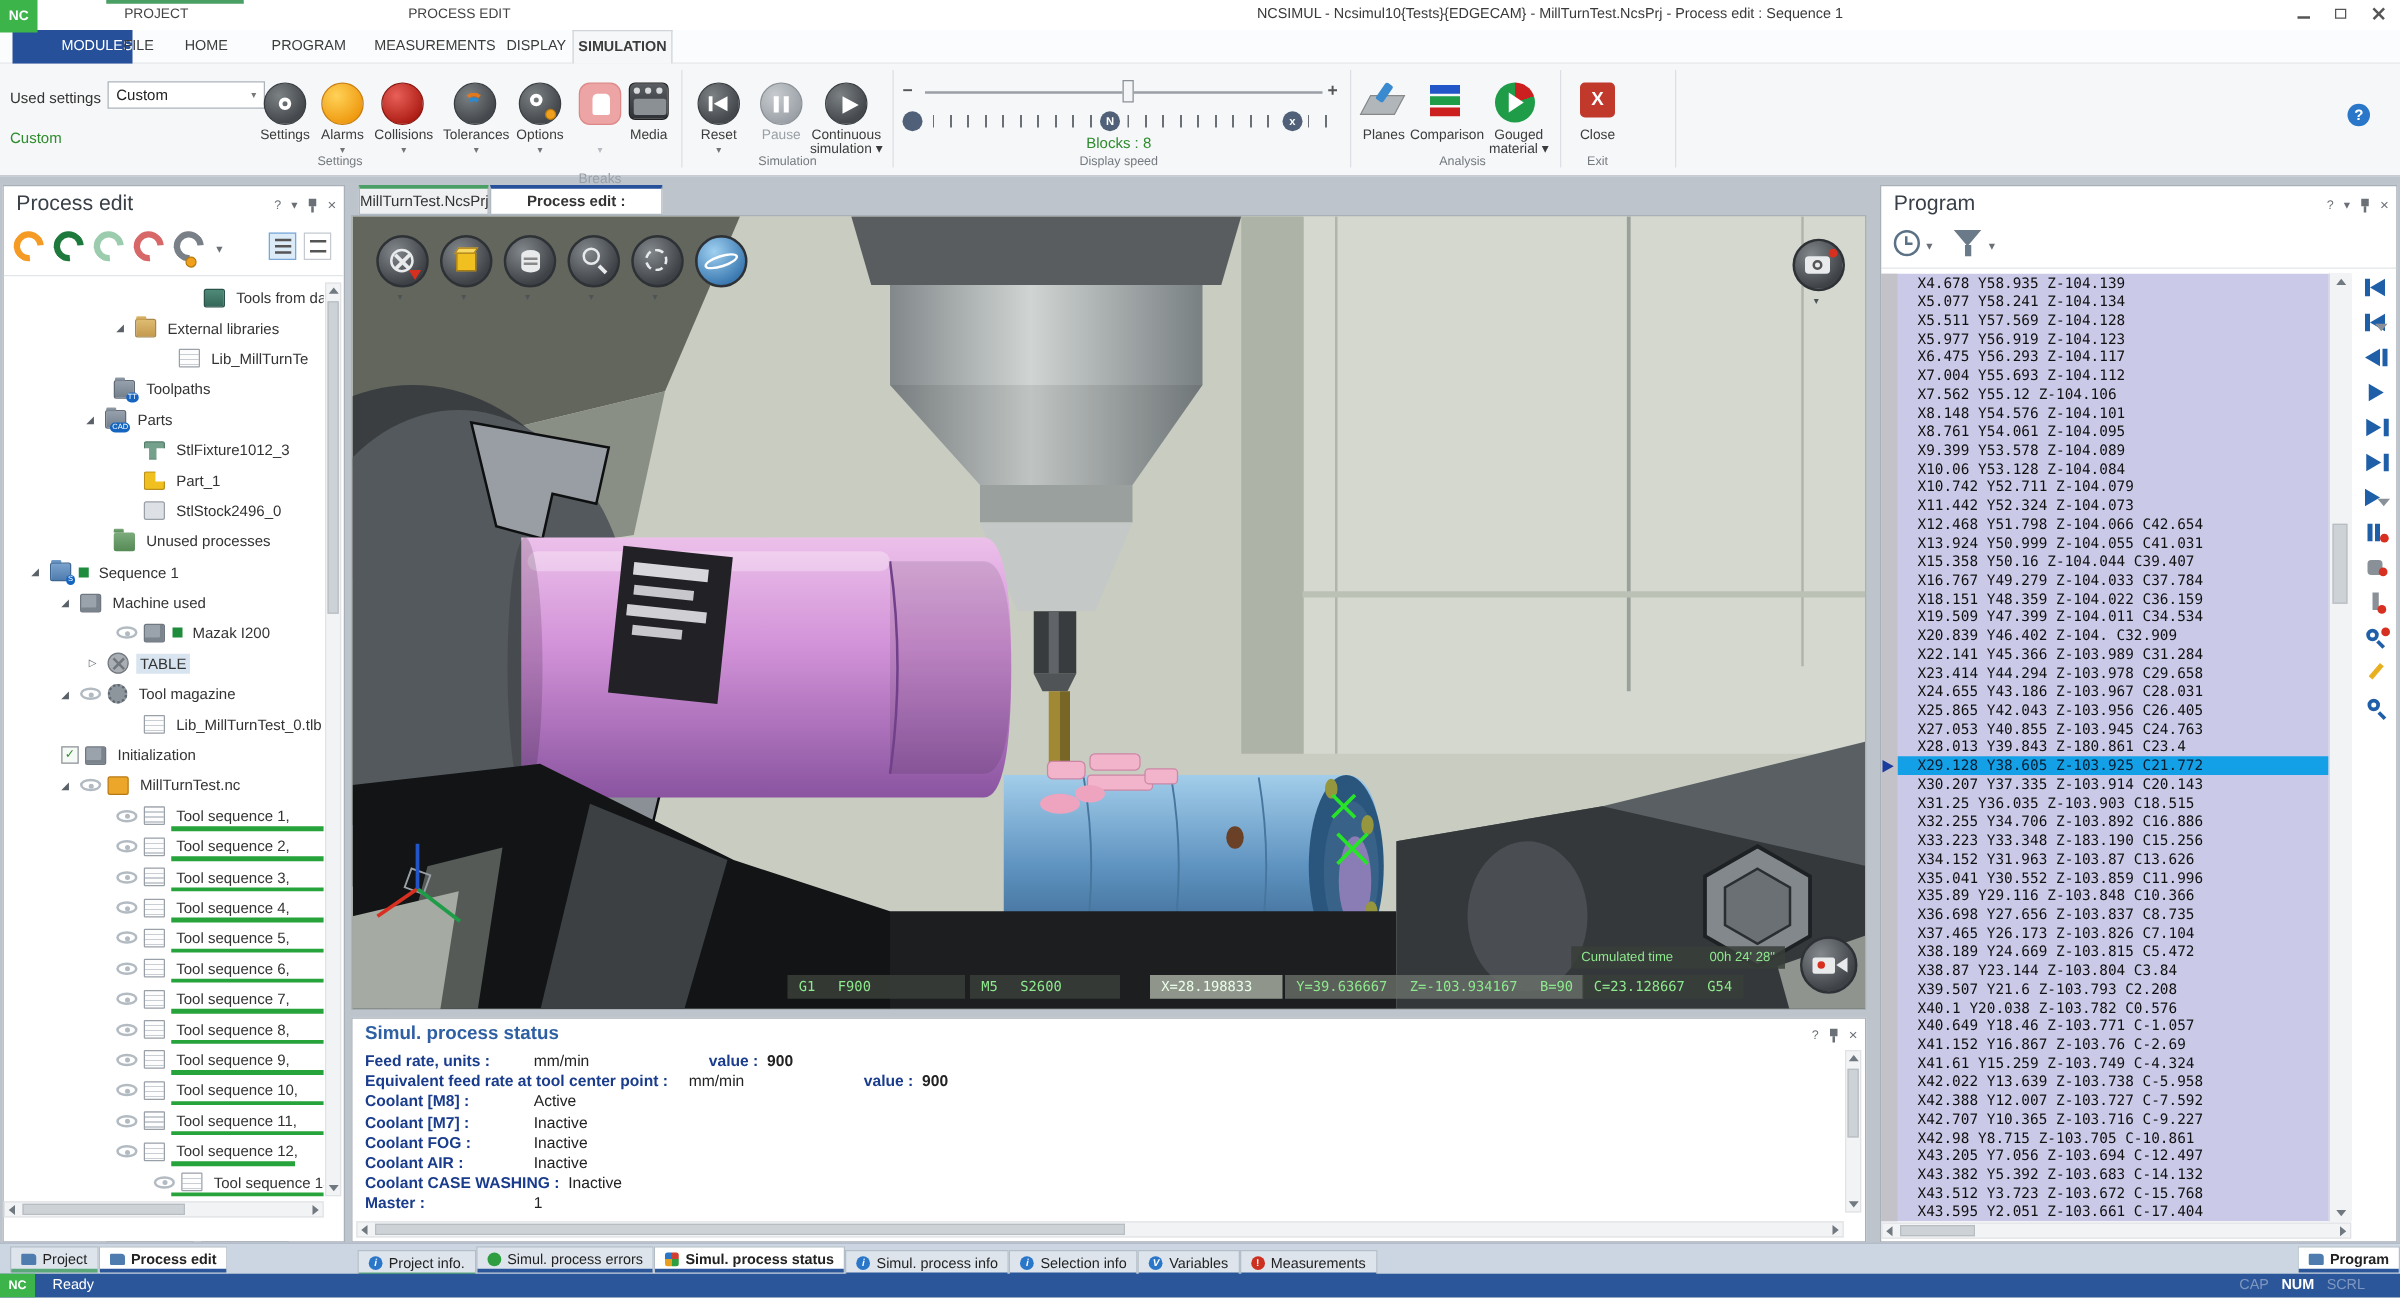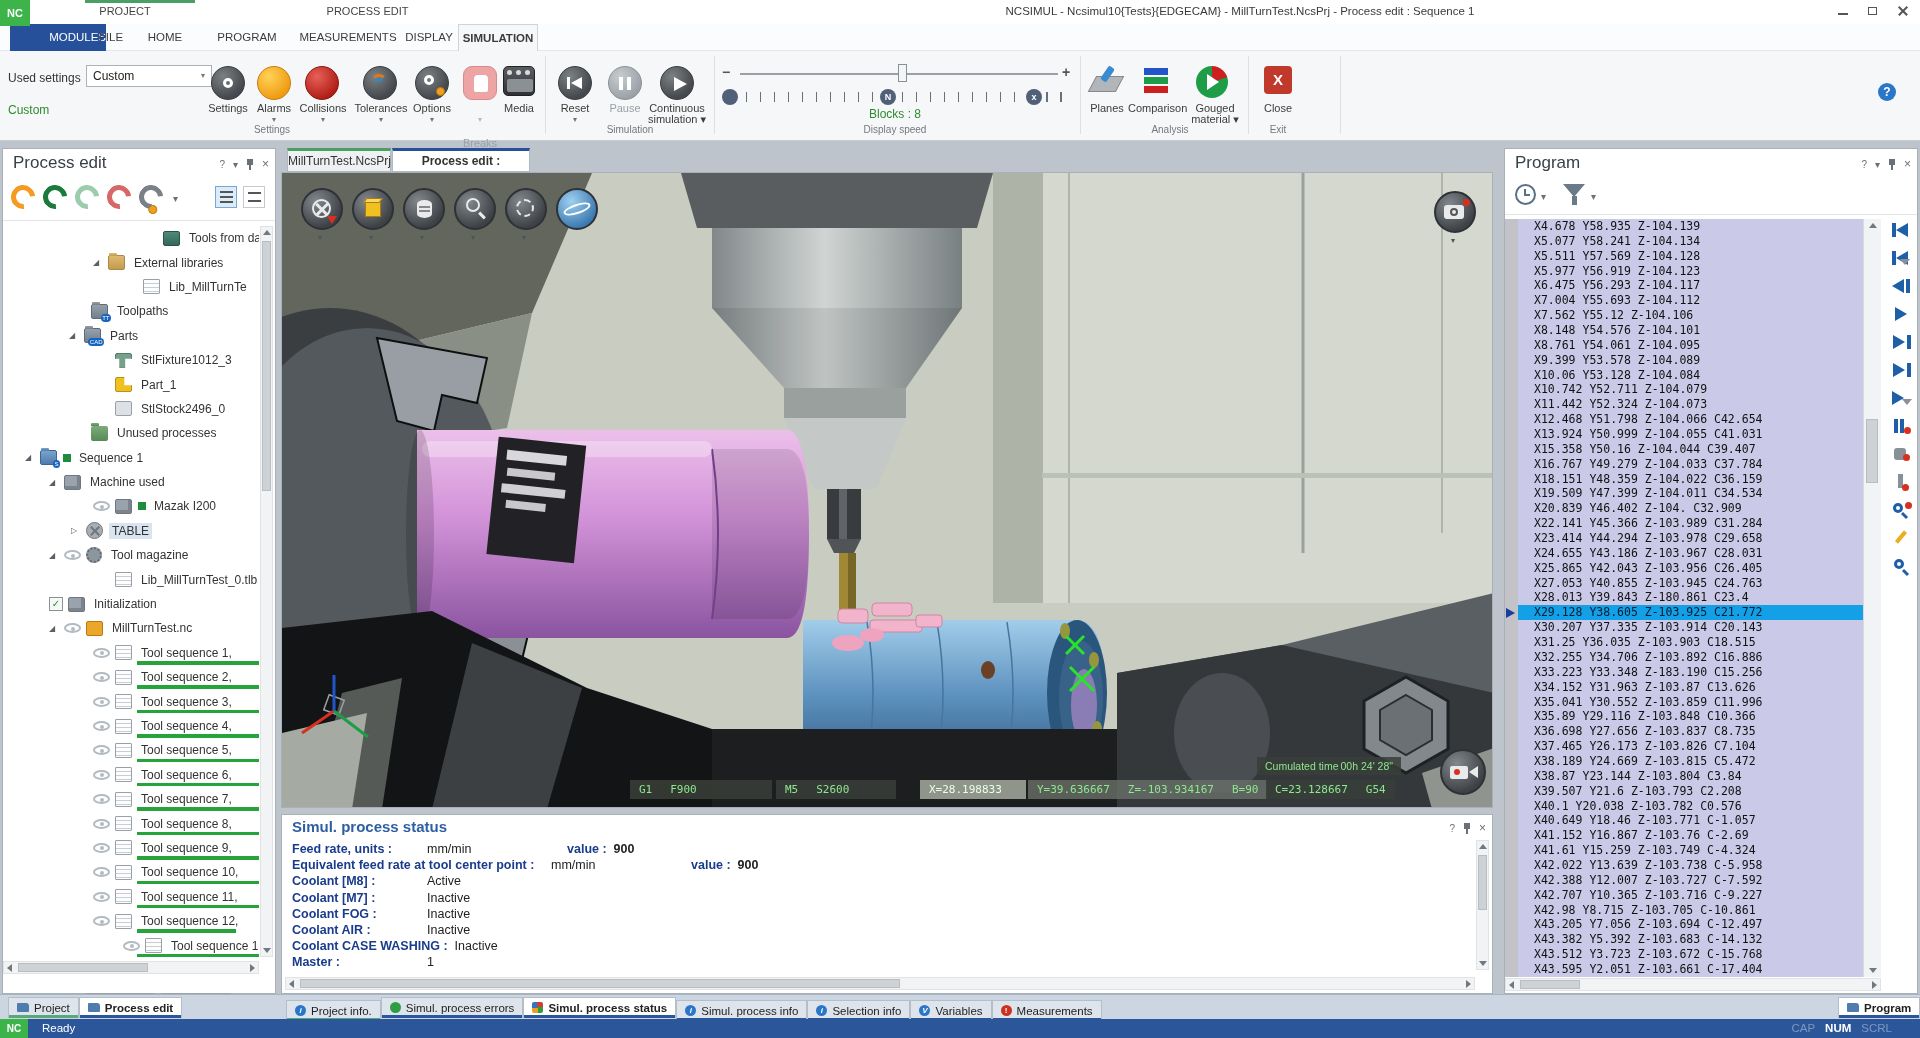--- a/index.html
+++ b/index.html
@@ -118,21 +118,21 @@
   .g-ring { position:absolute; border:2.5px solid #e8eaec; border-radius:50%; }
   .g-bar { position:absolute; background:#e8eaec; }
   .g-tri { position:absolute; width:0; height:0; }
   .red-dot { position:absolute; width:7px; height:7px; border-radius:50%; background:#d83020; }
   #vp-status { position:absolute; left:0; bottom:8px; width:100%; height:19px; font-family:"DejaVu Sans Mono",monospace; font-size:11px; color:#8ee88e; }
   .vps-seg { position:absolute; top:0; height:19px; line-height:19px; display:flex; }
   .vps-seg span { padding:0 9px; white-space:nowrap; }
   .vps-dark { background:rgba(56,62,56,0.88); }
   .vps-mid { background:rgba(104,110,104,0.82); }
   .vps-light { background:rgba(165,170,160,0.85); color:#eaffea; }
-  #cum-time { position:absolute; left:975px; top:584px; height:18px; background:rgba(56,62,56,0.85); color:#8ee88e; font-size:10.5px; line-height:18px; padding:0 8px; display:flex; gap:2px;text-align:right; }
+  #cum-time { position:absolute; left:975px; top:584px; height:18px; background:rgba(56,62,56,0.85); color:#8ee88e; font-size:10.5px; line-height:18px; padding:0 8px; display:flex; gap:29px;text-align:right; }
 
   
   #status-panel { left:281px; top:814px; width:1212px; height:180px; }
   #sp-title { position:absolute; left:10px; top:3px; font-size:15px; font-weight:bold; color:#2e5fa3; }
   #sp-rows { position:absolute; left:10px; top:27px; }
   .sp-row { height:16.2px; font-size:12.5px; white-space:nowrap; }
   .sp-row b { color:#1a3c8c; }
   .sp-row .v { color:#222; font-weight:bold; margin-left:7px; }
   .sp-row .v.plain { font-weight:normal; }
   .sp-l1 { display:inline-block; min-width:128px; }

